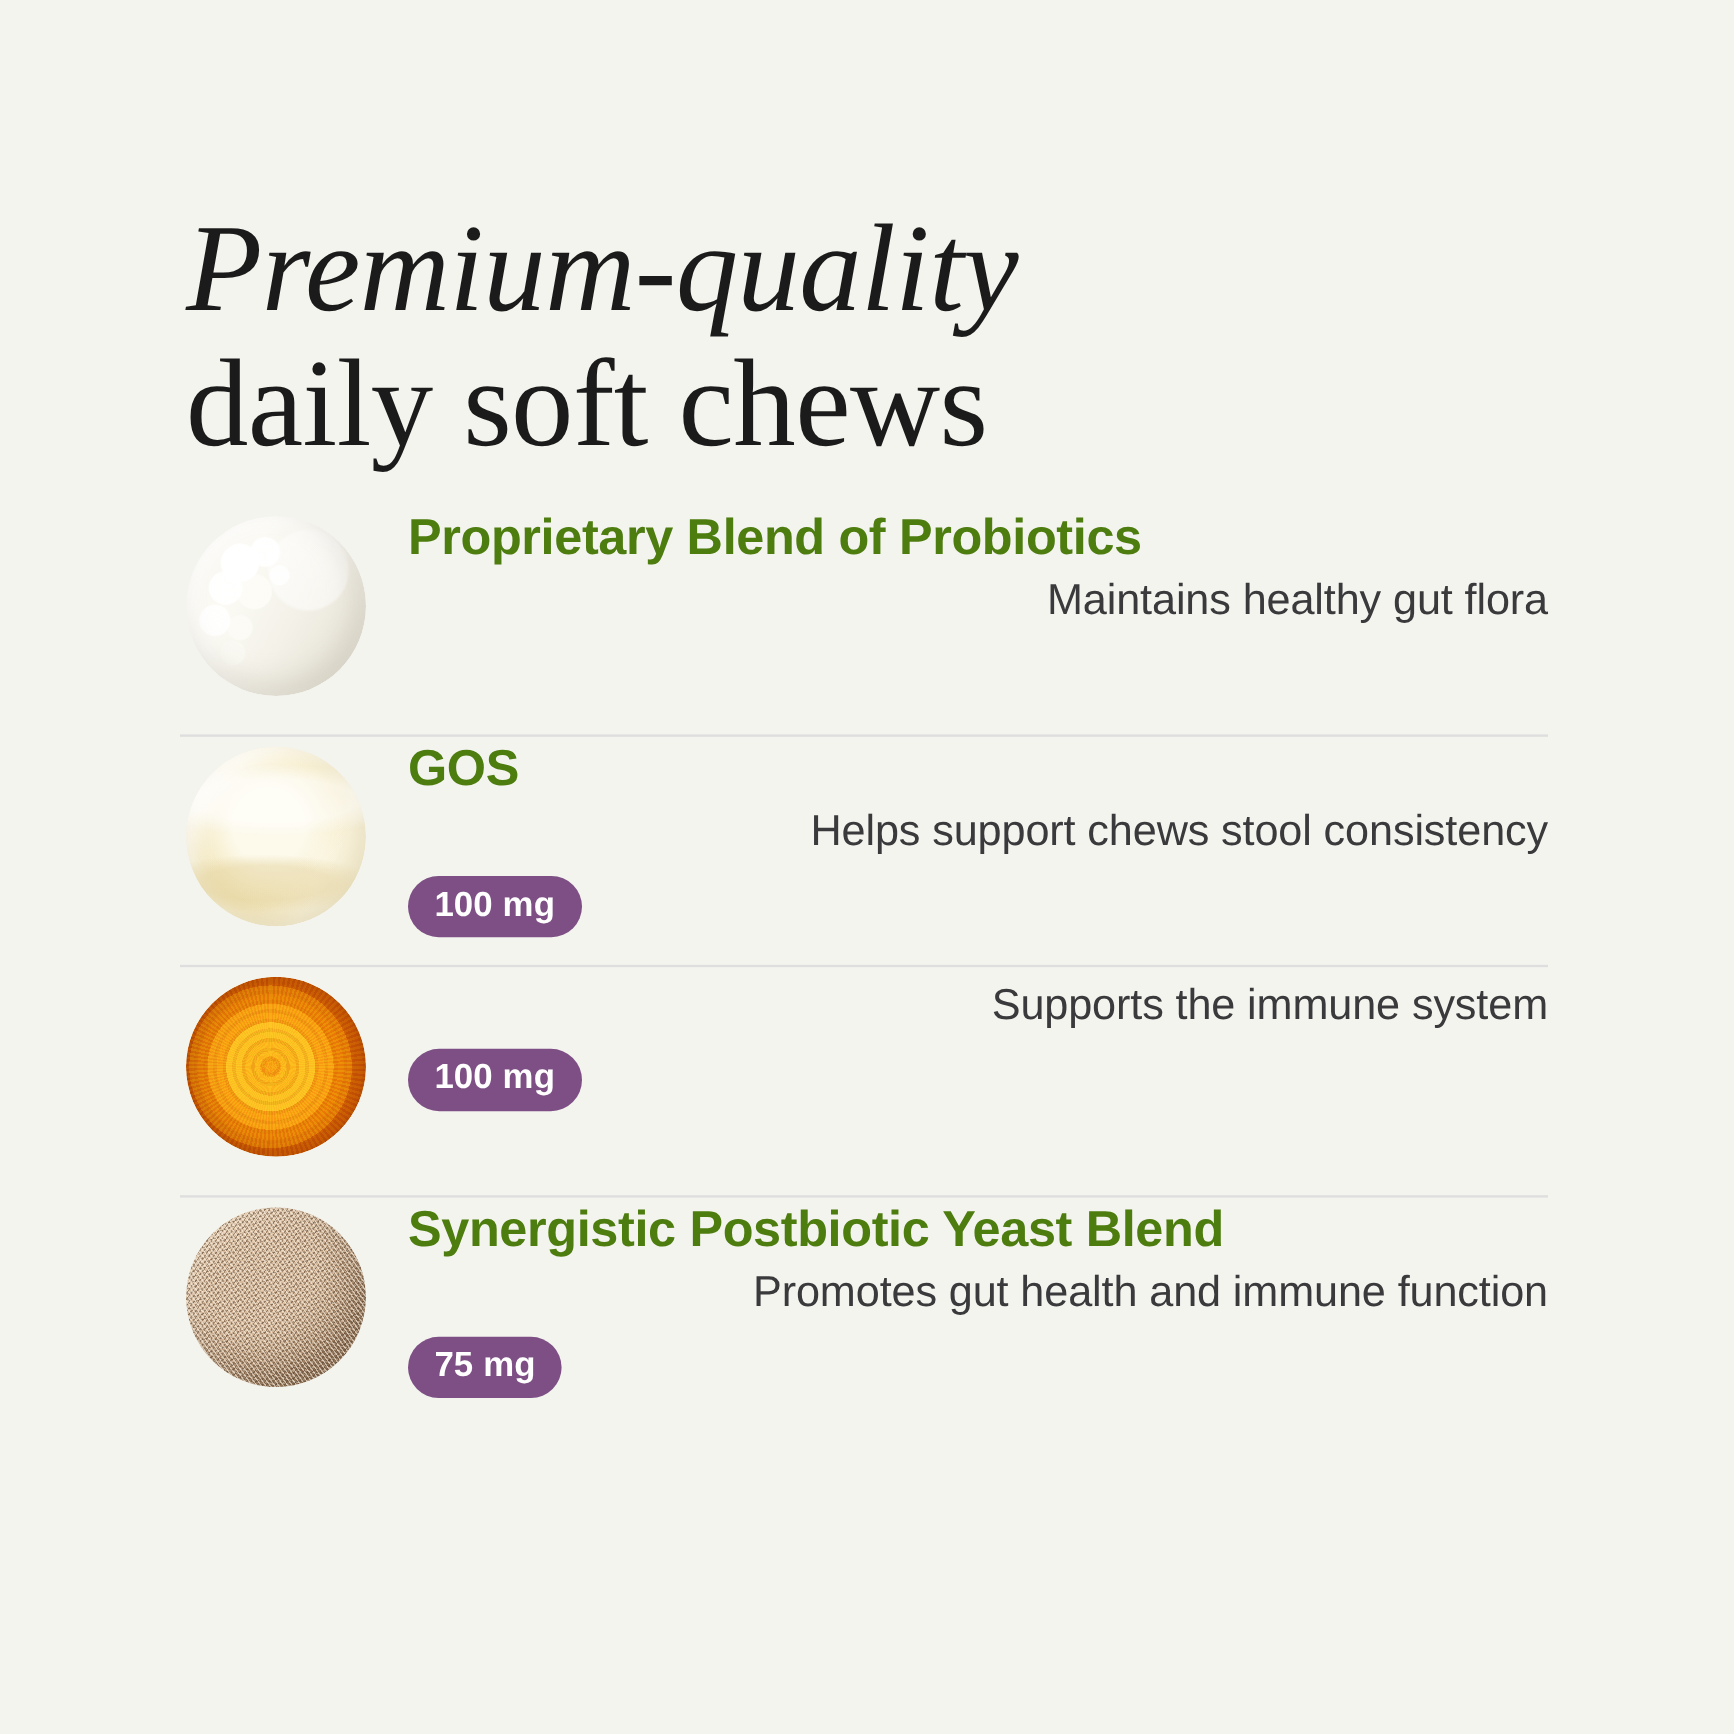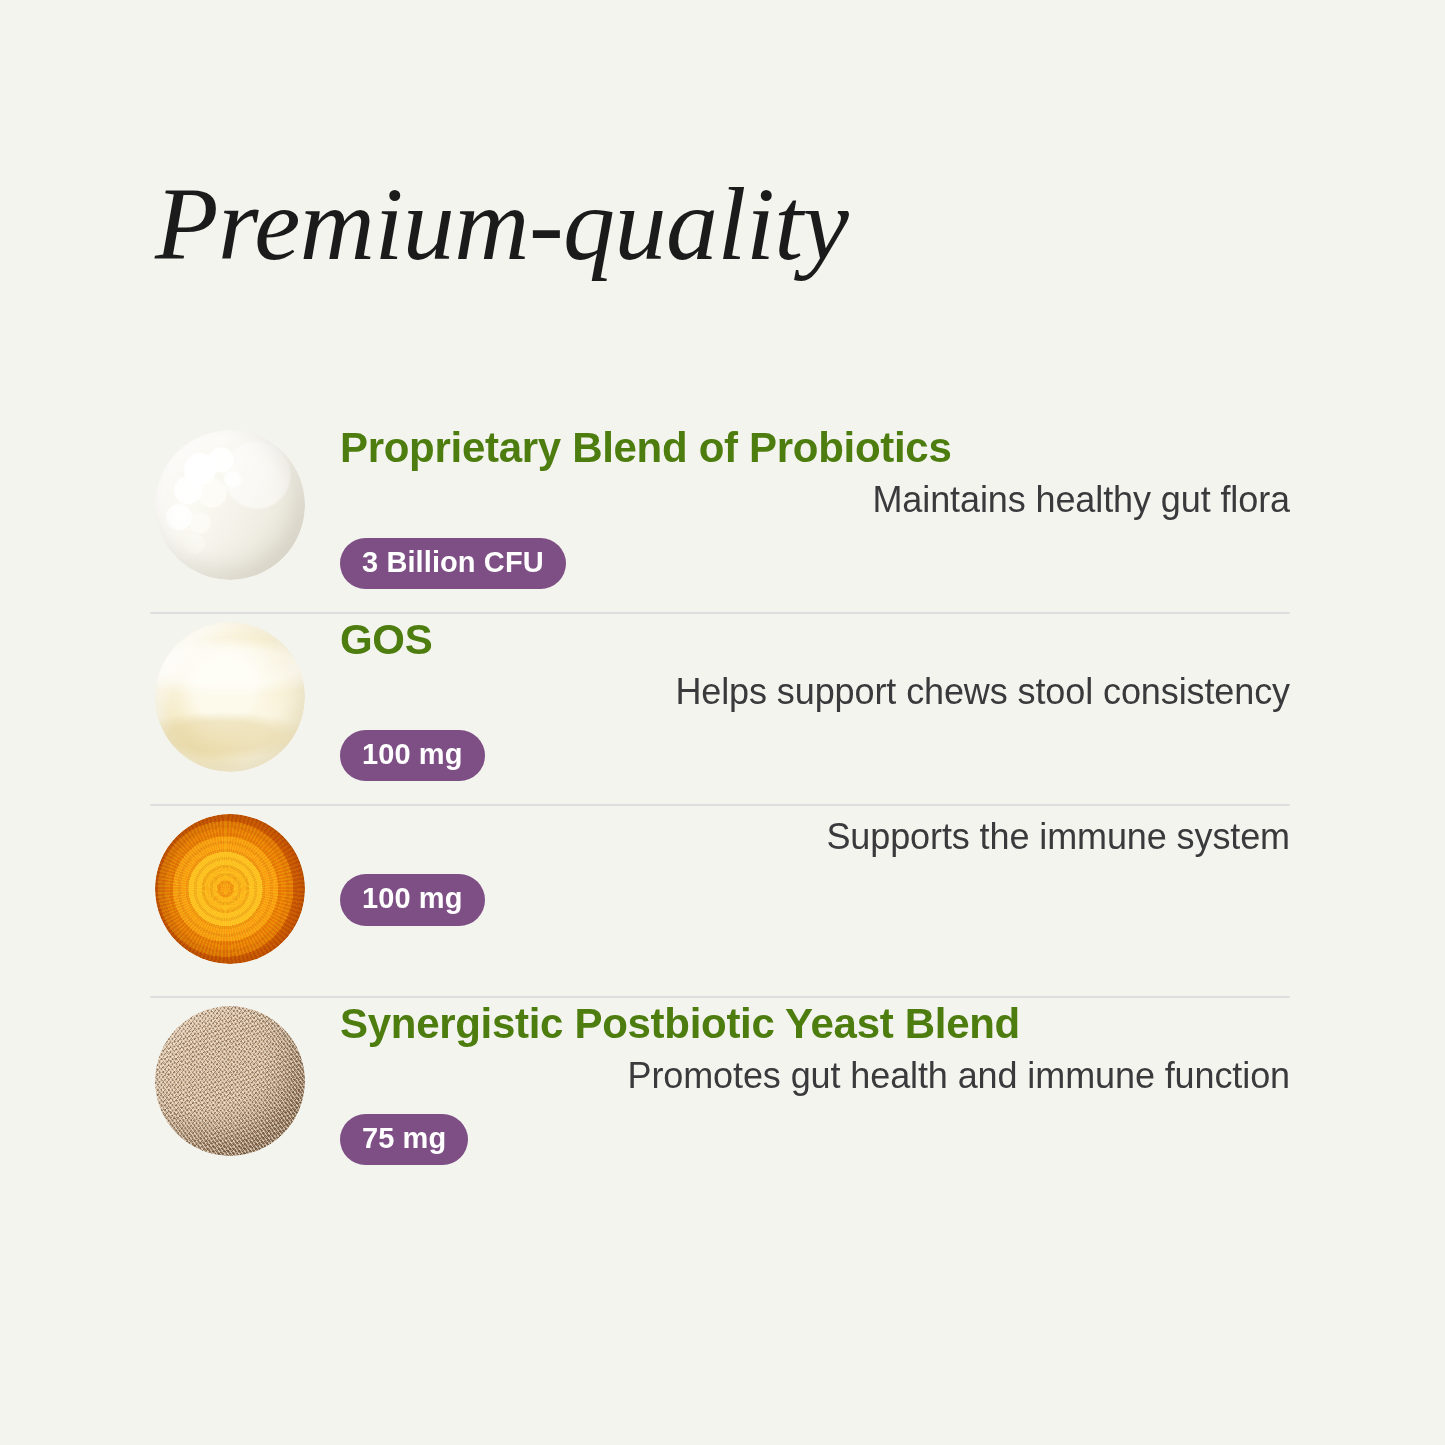--- a/index.html
+++ b/index.html
@@ -217,32 +217,32 @@
     line-height: 1.22;
   }
 </style>
 </head>
 <body>
 
 <div class="page">
 
   <h1 class="headline">
     <span class="headline-line1">Premium-quality</span>
+    <span class="headline-line2">daily soft chews</span>
   </h1>
 
   <div class="list">
 
     <div class="row">
       <div class="thumb">
         <div class="disc disc-probiotic"></div>
       </div>
       <div class="content">
         <h2 class="item-title bold">Proprietary Blend of Probiotics</h2>
         <p class="item-desc">Maintains healthy gut flora</p>
-        <span class="badge">3 Billion CFU</span>
       </div>
     </div>
 
     <hr class="divider">
 
     <div class="row">
       <div class="thumb">
         <div class="disc disc-gos"></div>
       </div>
       <div class="content">

